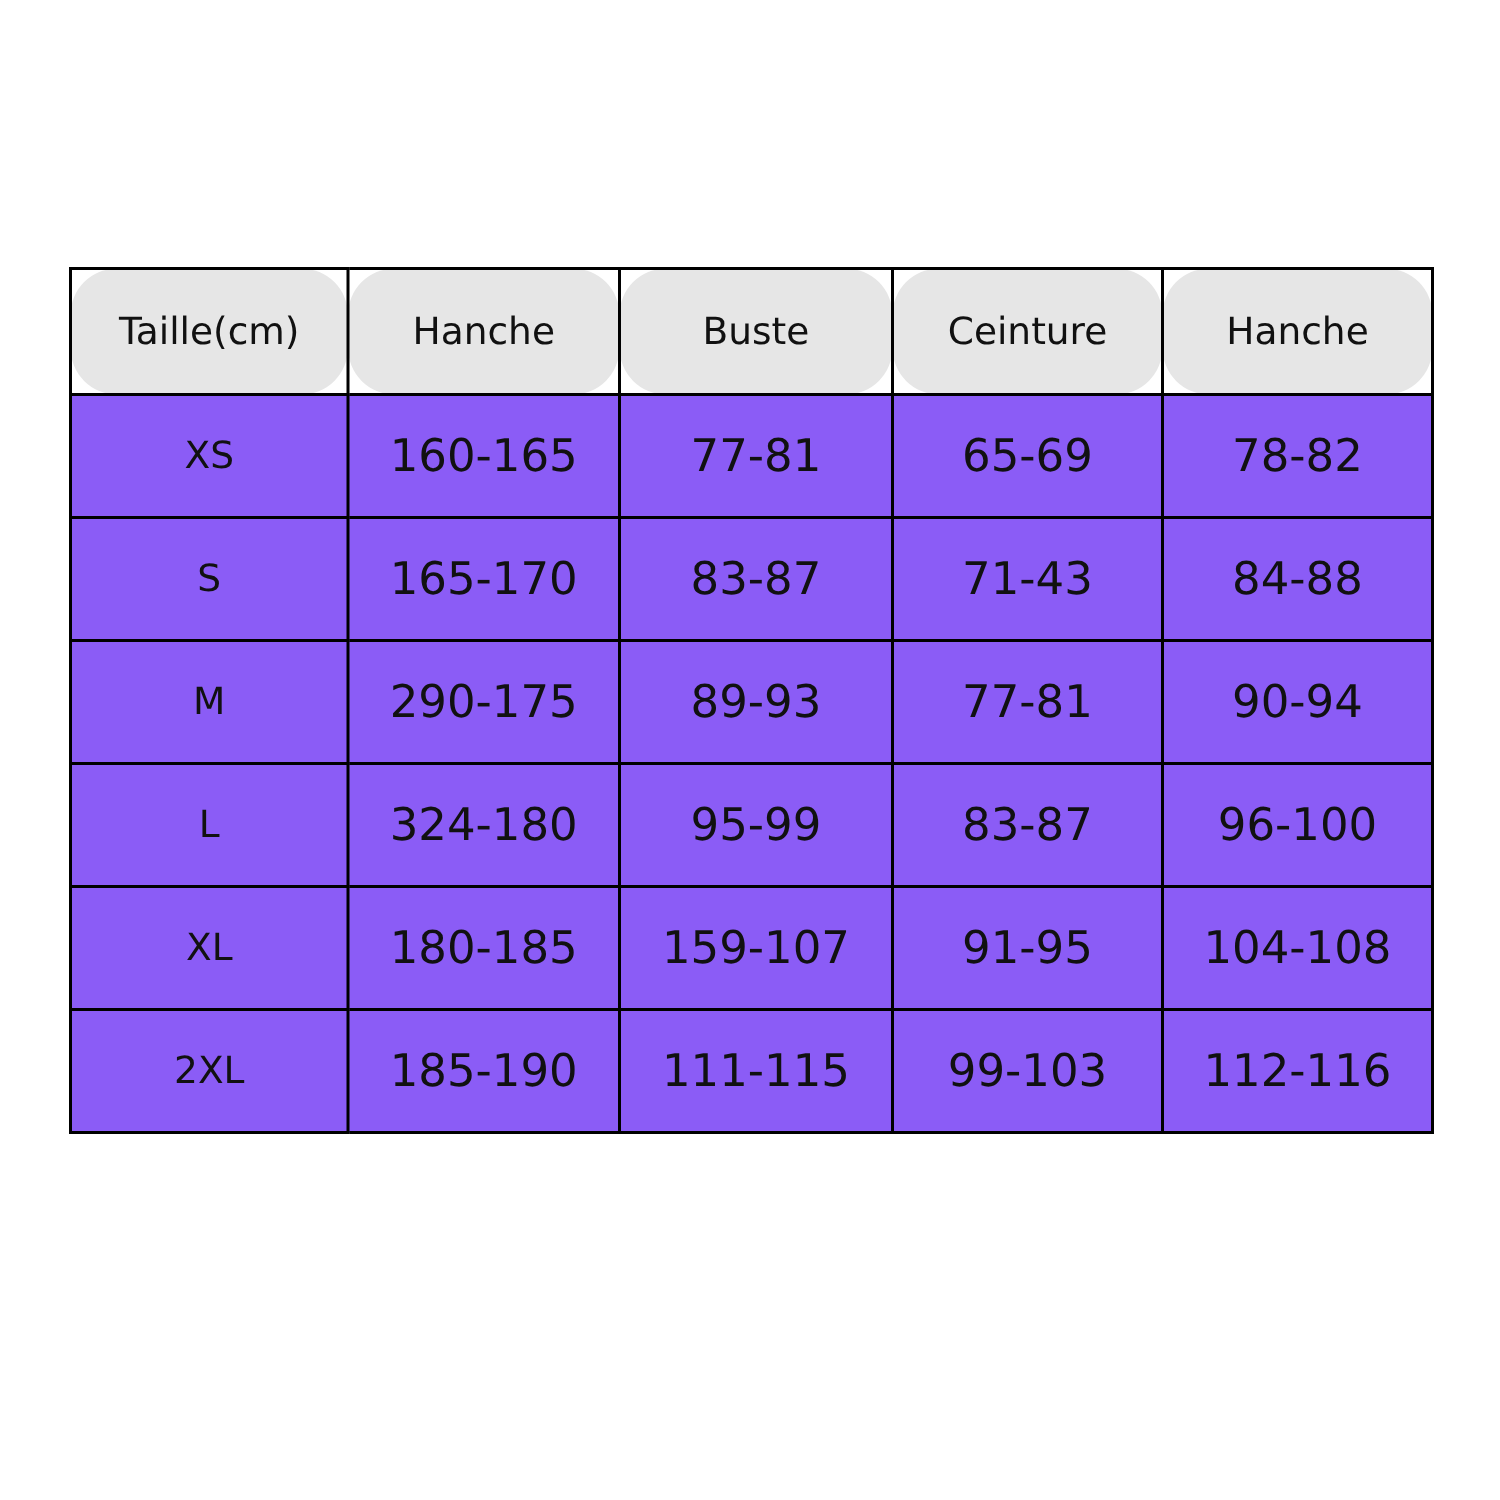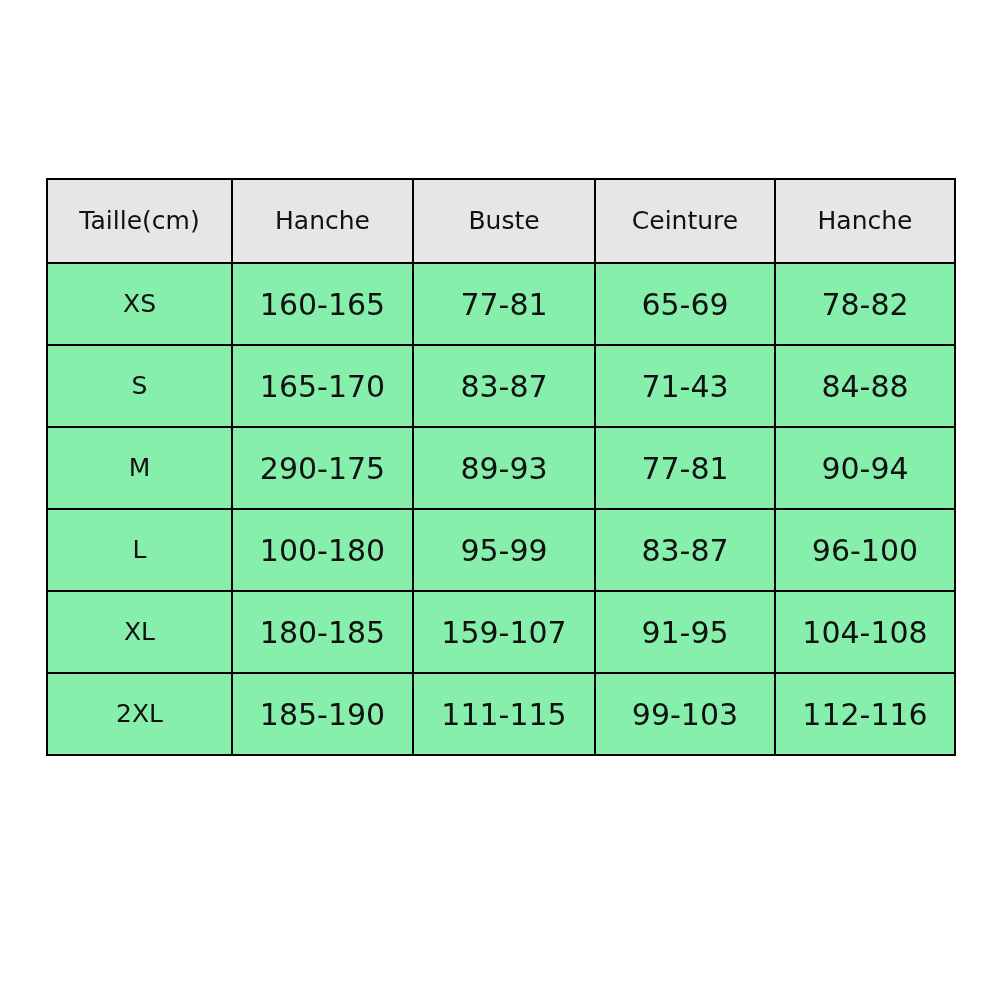--- a/index.html
+++ b/index.html
@@ -48,24 +48,25 @@
     font-weight: normal;
     font-size: 30px;
     line-height: 1.1;
     color: #111111;
     padding: 0;
   }
   table.size-table thead th {
     height: 82px;
     background: #e6e6e6;
     font-size: 25px;
+    border-radius: 31px;
   }
   table.size-table tbody td {
     height: 80px;
-    background: #86efac;
+    background: #8b5cf6;
   }
   table.size-table tbody td.label-cell {
     font-size: 25px;
   }
 </style>
 </head>
 <body>
 
 <div class="sheet">
   <div class="table-wrap">
@@ -103,21 +104,21 @@
         </tr>
         <tr>
           <td class="label-cell">M</td>
           <td>290-175</td>
           <td>89-93</td>
           <td>77-81</td>
           <td>90-94</td>
         </tr>
         <tr>
           <td class="label-cell">L</td>
-          <td>100-180</td>
+          <td>324-180</td>
           <td>95-99</td>
           <td>83-87</td>
           <td>96-100</td>
         </tr>
         <tr>
           <td class="label-cell">XL</td>
           <td>180-185</td>
           <td>159-107</td>
           <td>91-95</td>
           <td>104-108</td>

